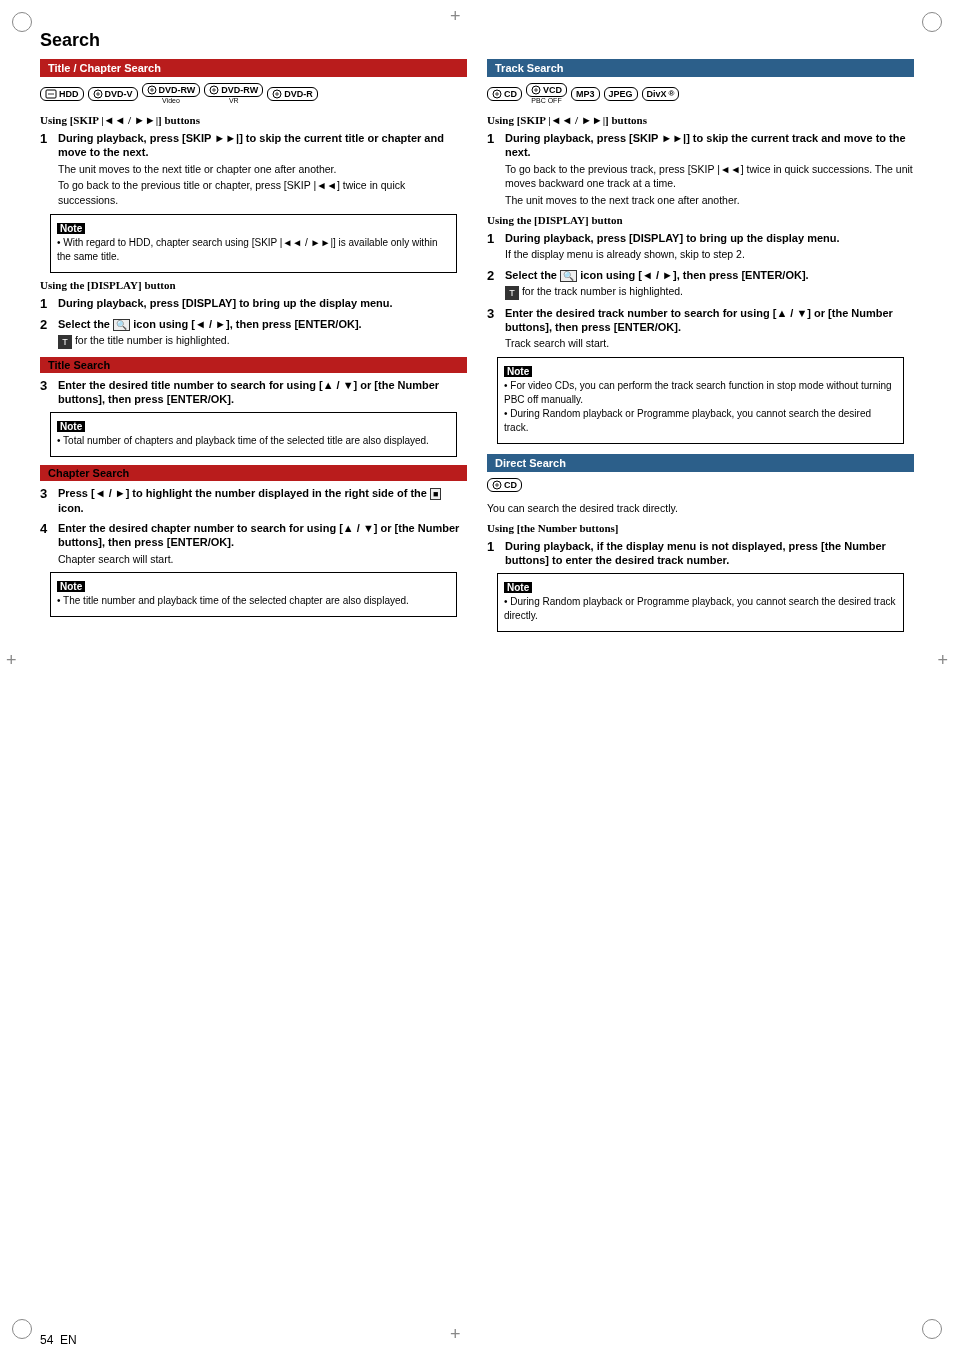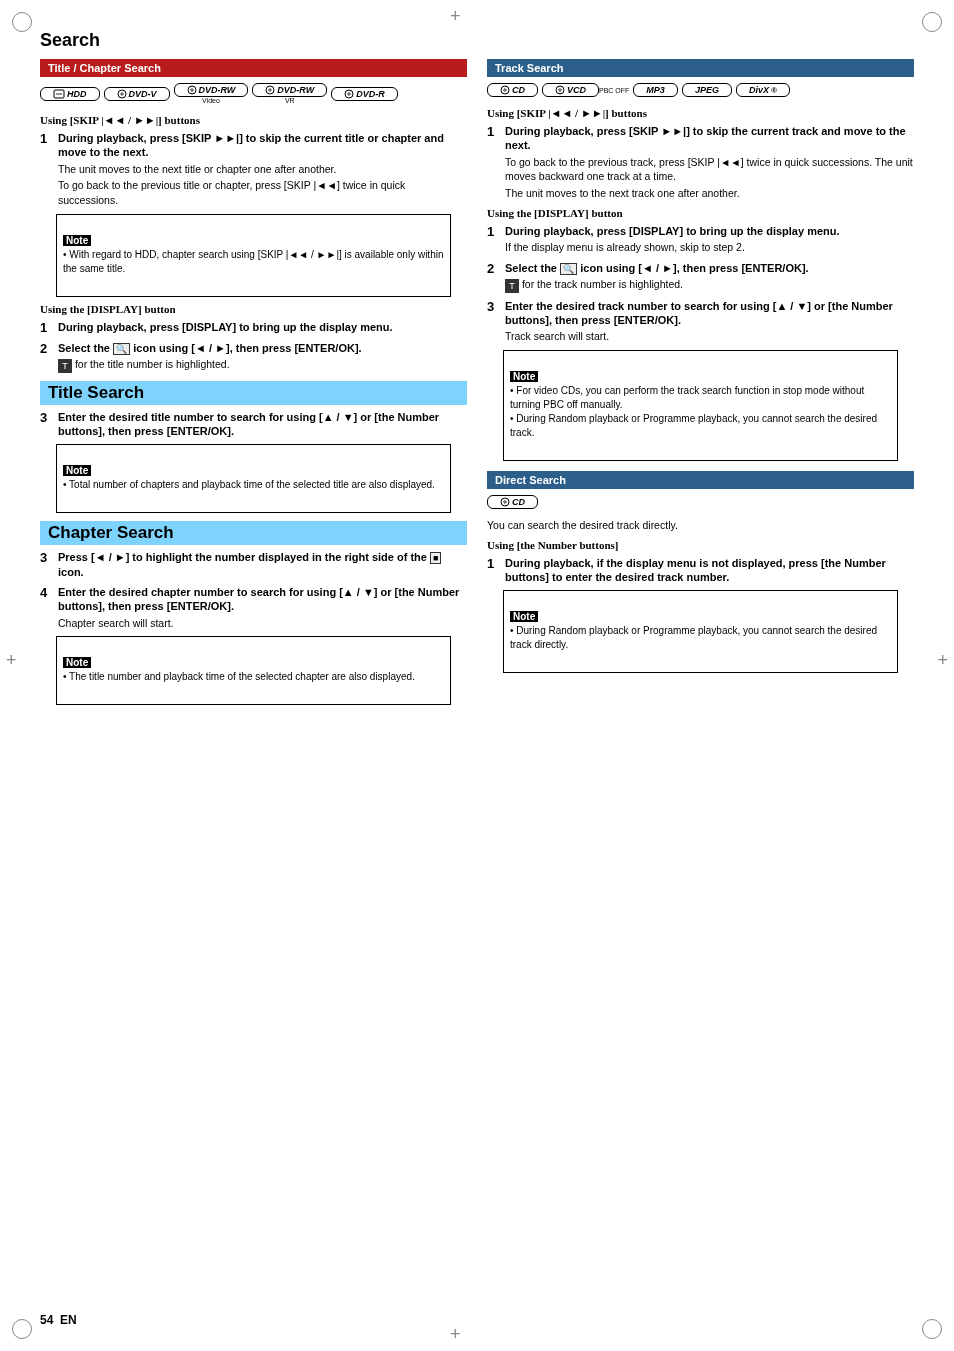--- a/index.html
+++ b/index.html
@@ -59,28 +59,27 @@
     .disc-badges {
       display: flex;
       flex-wrap: wrap;
       gap: 4px;
       margin-bottom: 10px;
       align-items: center;
     }
     .disc-badge {
       border: 1.5px solid #000;
       border-radius: 6px;
-      padding: 1px 12px;
+      padding: 1px 4px;
       font-size: 9px;
       font-weight: bold;
       display: inline-flex;
       align-items: center;
       gap: 2px;
       white-space: nowrap;
-      font-style: italic;
     }
     
     .using-heading {
       font-weight: bold;
       font-size: 11px;
       margin-bottom: 5px;
       font-family: Liberation Serif, serif;
     }
     .step-container {
       display: flex;
@@ -101,63 +100,63 @@
       line-height: 1.3;
     }
     .step-detail {
       font-size: 10.5px;
       line-height: 1.4;
       margin-top: 2px;
     }
     
     .note-box {
       border: 1px solid #000;
-      padding: 20px 6px;
-      margin: 6px 16px;
+      padding: 8px 6px;
+      margin: 6px 10px;
       font-size: 10px;
     }
     .note-label {
       font-weight: bold;
       font-size: 10px;
       background: #000;
       color: #fff;
       padding: 0 3px;
       display: inline-block;
       margin-bottom: 2px;
     }
     .note-text {
       font-size: 10px;
       line-height: 1.4;
     }
     
     .sub-section {
-      background: #7dd3fc;
+      background: #b91c1c;
       padding: 2px 8px;
-      font-size: 17px;
+      font-size: 11px;
       font-weight: bold;
       margin: 8px 0 5px 0;
     }
     .icon-square {
       display: inline-block;
       width: 14px;
       height: 14px;
       background: #333;
       color: #fff;
       font-size: 9px;
       text-align: center;
       line-height: 14px;
       vertical-align: middle;
     }
     
     .page-number {
       position: absolute;
-      bottom: 24px;
+      bottom: 4px;
       left: 40px;
       font-size: 12px;
-      font-weight: bold;
+      font-weight: normal;
       margin-top: 29px;
     }
   </style>
 </head>
 <body>
 
 <div class="page">
 
   <div style="position:absolute;top:12px;left:12px;width:20px;height:20px;border-radius:50%;border:1.5px solid #888;"></div>
   <div style="position:absolute;top:12px;right:12px;width:20px;height:20px;border-radius:50%;border:1.5px solid #888;"></div>
@@ -310,21 +309,21 @@
       <div class="section-header-blue">Track Search</div>
 
       <div class="disc-badges">
         <span class="disc-badge">
           <svg width="10" height="10" viewBox="0 0 10 10" style="display:inline-block;vertical-align:middle;">
               <circle cx="5" cy="5" r="4" fill="none" stroke="#000" stroke-width="1"></circle>
               <circle cx="5" cy="5" r="1.2" fill="none" stroke="#000" stroke-width="0.8"></circle>
             </svg>
           CD
         </span>
-        <span style="display:inline-flex;flex-direction:row;align-items:center;">
+        <span style="display:inline-flex;flex-direction:column;align-items:center;">
           <span class="disc-badge">
             <svg width="10" height="10" viewBox="0 0 10 10" style="display:inline-block;vertical-align:middle;">
                 <circle cx="5" cy="5" r="4" fill="none" stroke="#000" stroke-width="1"></circle>
                 <circle cx="5" cy="5" r="1.2" fill="none" stroke="#000" stroke-width="0.8"></circle>
               </svg>
             VCD
           </span>
           <span style="font-size:7px;">PBC OFF</span>
         </span>
         <span class="disc-badge">MP3</span>

